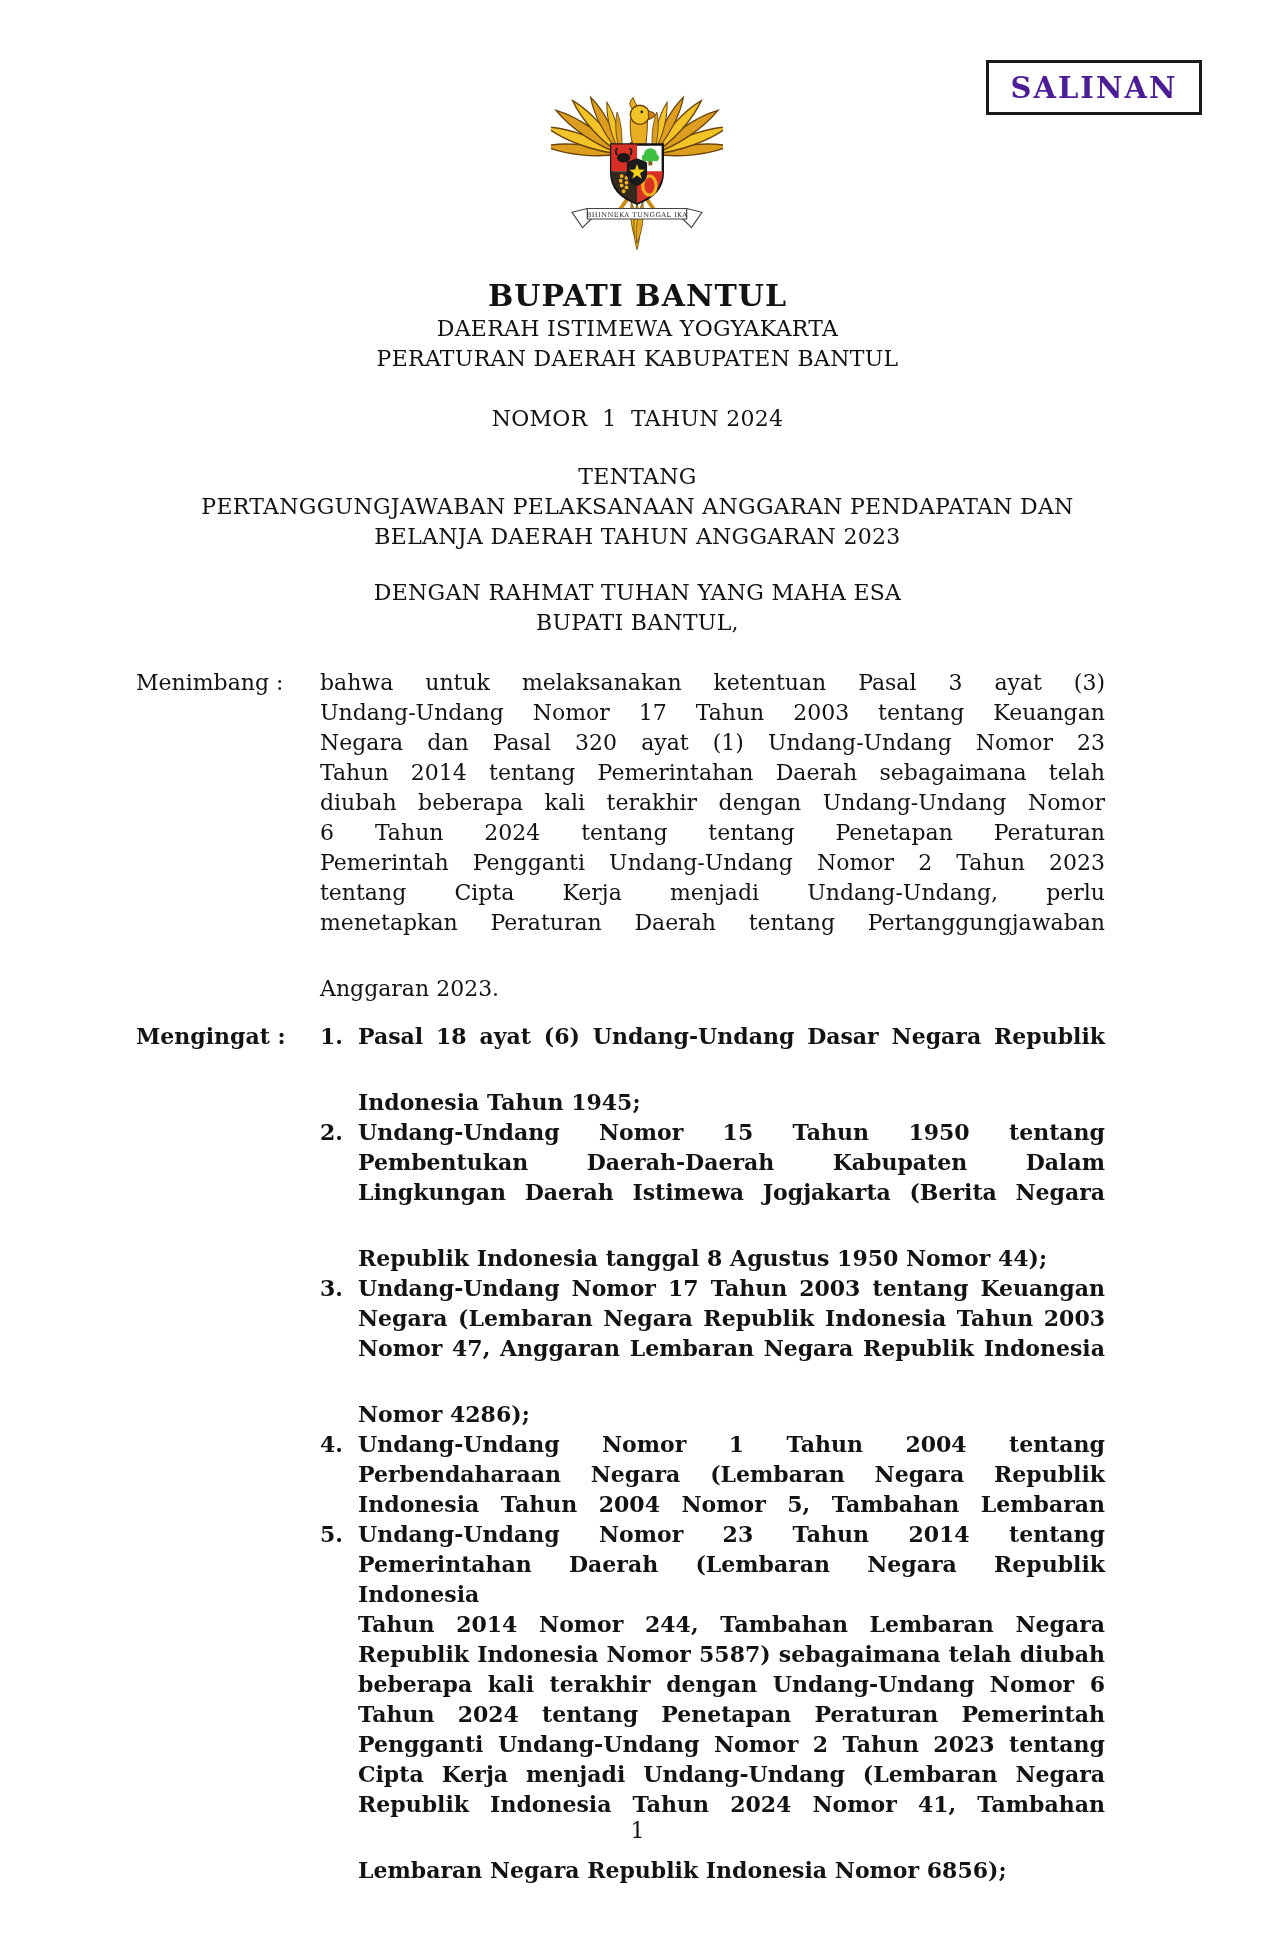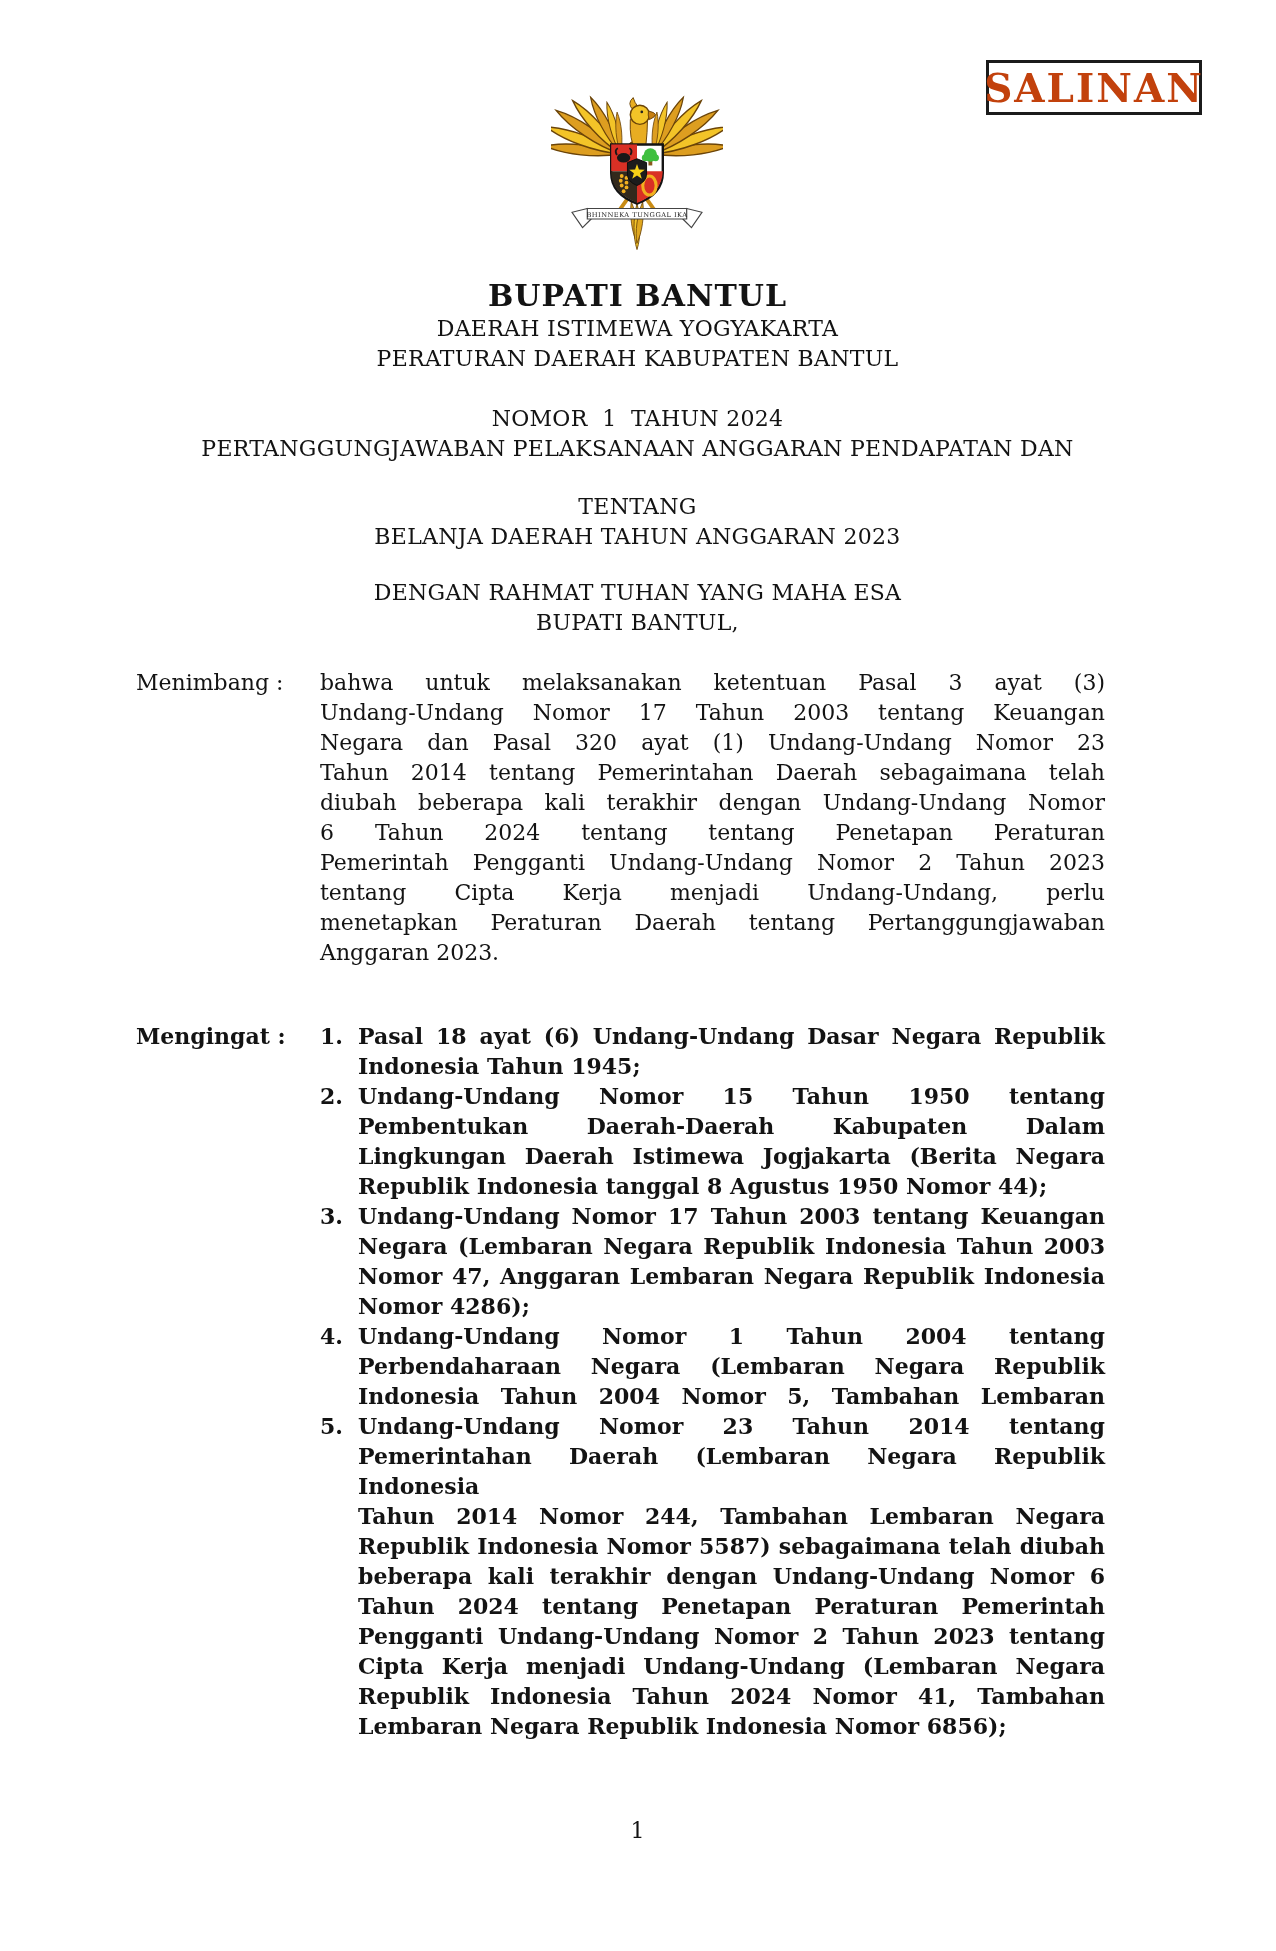--- a/index.html
+++ b/index.html
@@ -12,38 +12,38 @@
     overflow:hidden;
   }
   
   .salinan-box{
     position:absolute;left:986px;top:60px;width:216px;height:55px;
     border:3px solid #1b1b1b;
     display:flex;align-items:center;justify-content:center;
     box-sizing:border-box;
   }
   .salinan-box span{
-    font-weight:bold;font-size:39px;letter-spacing:2px;color:#c2410c;
+    font-weight:bold;font-size:29px;letter-spacing:2px;color:#4c1d95;
   }
   
   .emblem{position:absolute;left:551px;top:58px;width:172px;height:192px;}
   
   .title-block{position:absolute;left:153px;top:278px;width:969px;text-align:center;}
   .hline{font-size:22px;line-height:30px;letter-spacing:.3px;white-space:pre-wrap;}
   .h-main{font-size:30px;font-weight:bold;line-height:36px;letter-spacing:1px;}
   .gap30{margin-top:30px;}
   .gap28{margin-top:28px;}
   .gap26{margin-top:26px;}
   
   .hang{position:absolute;left:136px;width:969px;font-size:22px;line-height:30px;}
   .hang-label{position:absolute;left:0;top:0;white-space:pre;}
   .hang-body{margin-left:184px;}
   .menimbang .hang-body{width:785px;}
   .jl{text-align:justify;text-align-last:justify;text-justify:inter-word;line-height:30px;}
-  .jl.last{text-align-last:left;}
+  .jl.last{text-align-last:left;margin-top:36px;}
   
   .li-row{display:flex;}
   .li-marker{width:38px;flex:0 0 38px;}
   .li-body{flex:1;min-width:0;}
   
   .page-number{
     position:absolute;left:153px;top:1816px;width:969px;
     text-align:center;font-size:22px;line-height:30px;
   }
 </style>
@@ -134,22 +134,22 @@
       <path d="M38,157 L142,157 L142,168 L38,168 Z" fill="#ffffff" stroke="#444" stroke-width="1.2"></path>
       <text x="90" y="165.5" text-anchor="middle" font-size="7" letter-spacing="0.5" fill="#222" font-family="DejaVu Serif, serif">BHINNEKA TUNGGAL IKA</text>
     </g>
   </svg>
 
   <div class="title-block">
     <div class="h-main">BUPATI BANTUL</div>
     <div class="hline">DAERAH ISTIMEWA YOGYAKARTA</div>
     <div class="hline">PERATURAN DAERAH KABUPATEN BANTUL</div>
     <div class="hline gap30">NOMOR  1  TAHUN 2024</div>
+    <div class="hline gap28">TENTANG</div>
     <div class="hline">PERTANGGUNGJAWABAN PELAKSANAAN ANGGARAN PENDAPATAN DAN</div>
-    <div class="hline gap28">TENTANG</div>
     <div class="hline">BELANJA DAERAH TAHUN ANGGARAN 2023</div>
     <div class="hline gap26">DENGAN RAHMAT TUHAN YANG MAHA ESA</div>
     <div class="hline">BUPATI BANTUL,</div>
   </div>
 
   <div class="hang menimbang" style="top:668px;">
     <div class="hang-label">Menimbang :</div>
     <div class="hang-body">
         <div class="jl">bahwa untuk melaksanakan ketentuan Pasal 3 ayat (3)</div>
         <div class="jl">Undang-Undang Nomor 17 Tahun 2003 tentang Keuangan</div>

